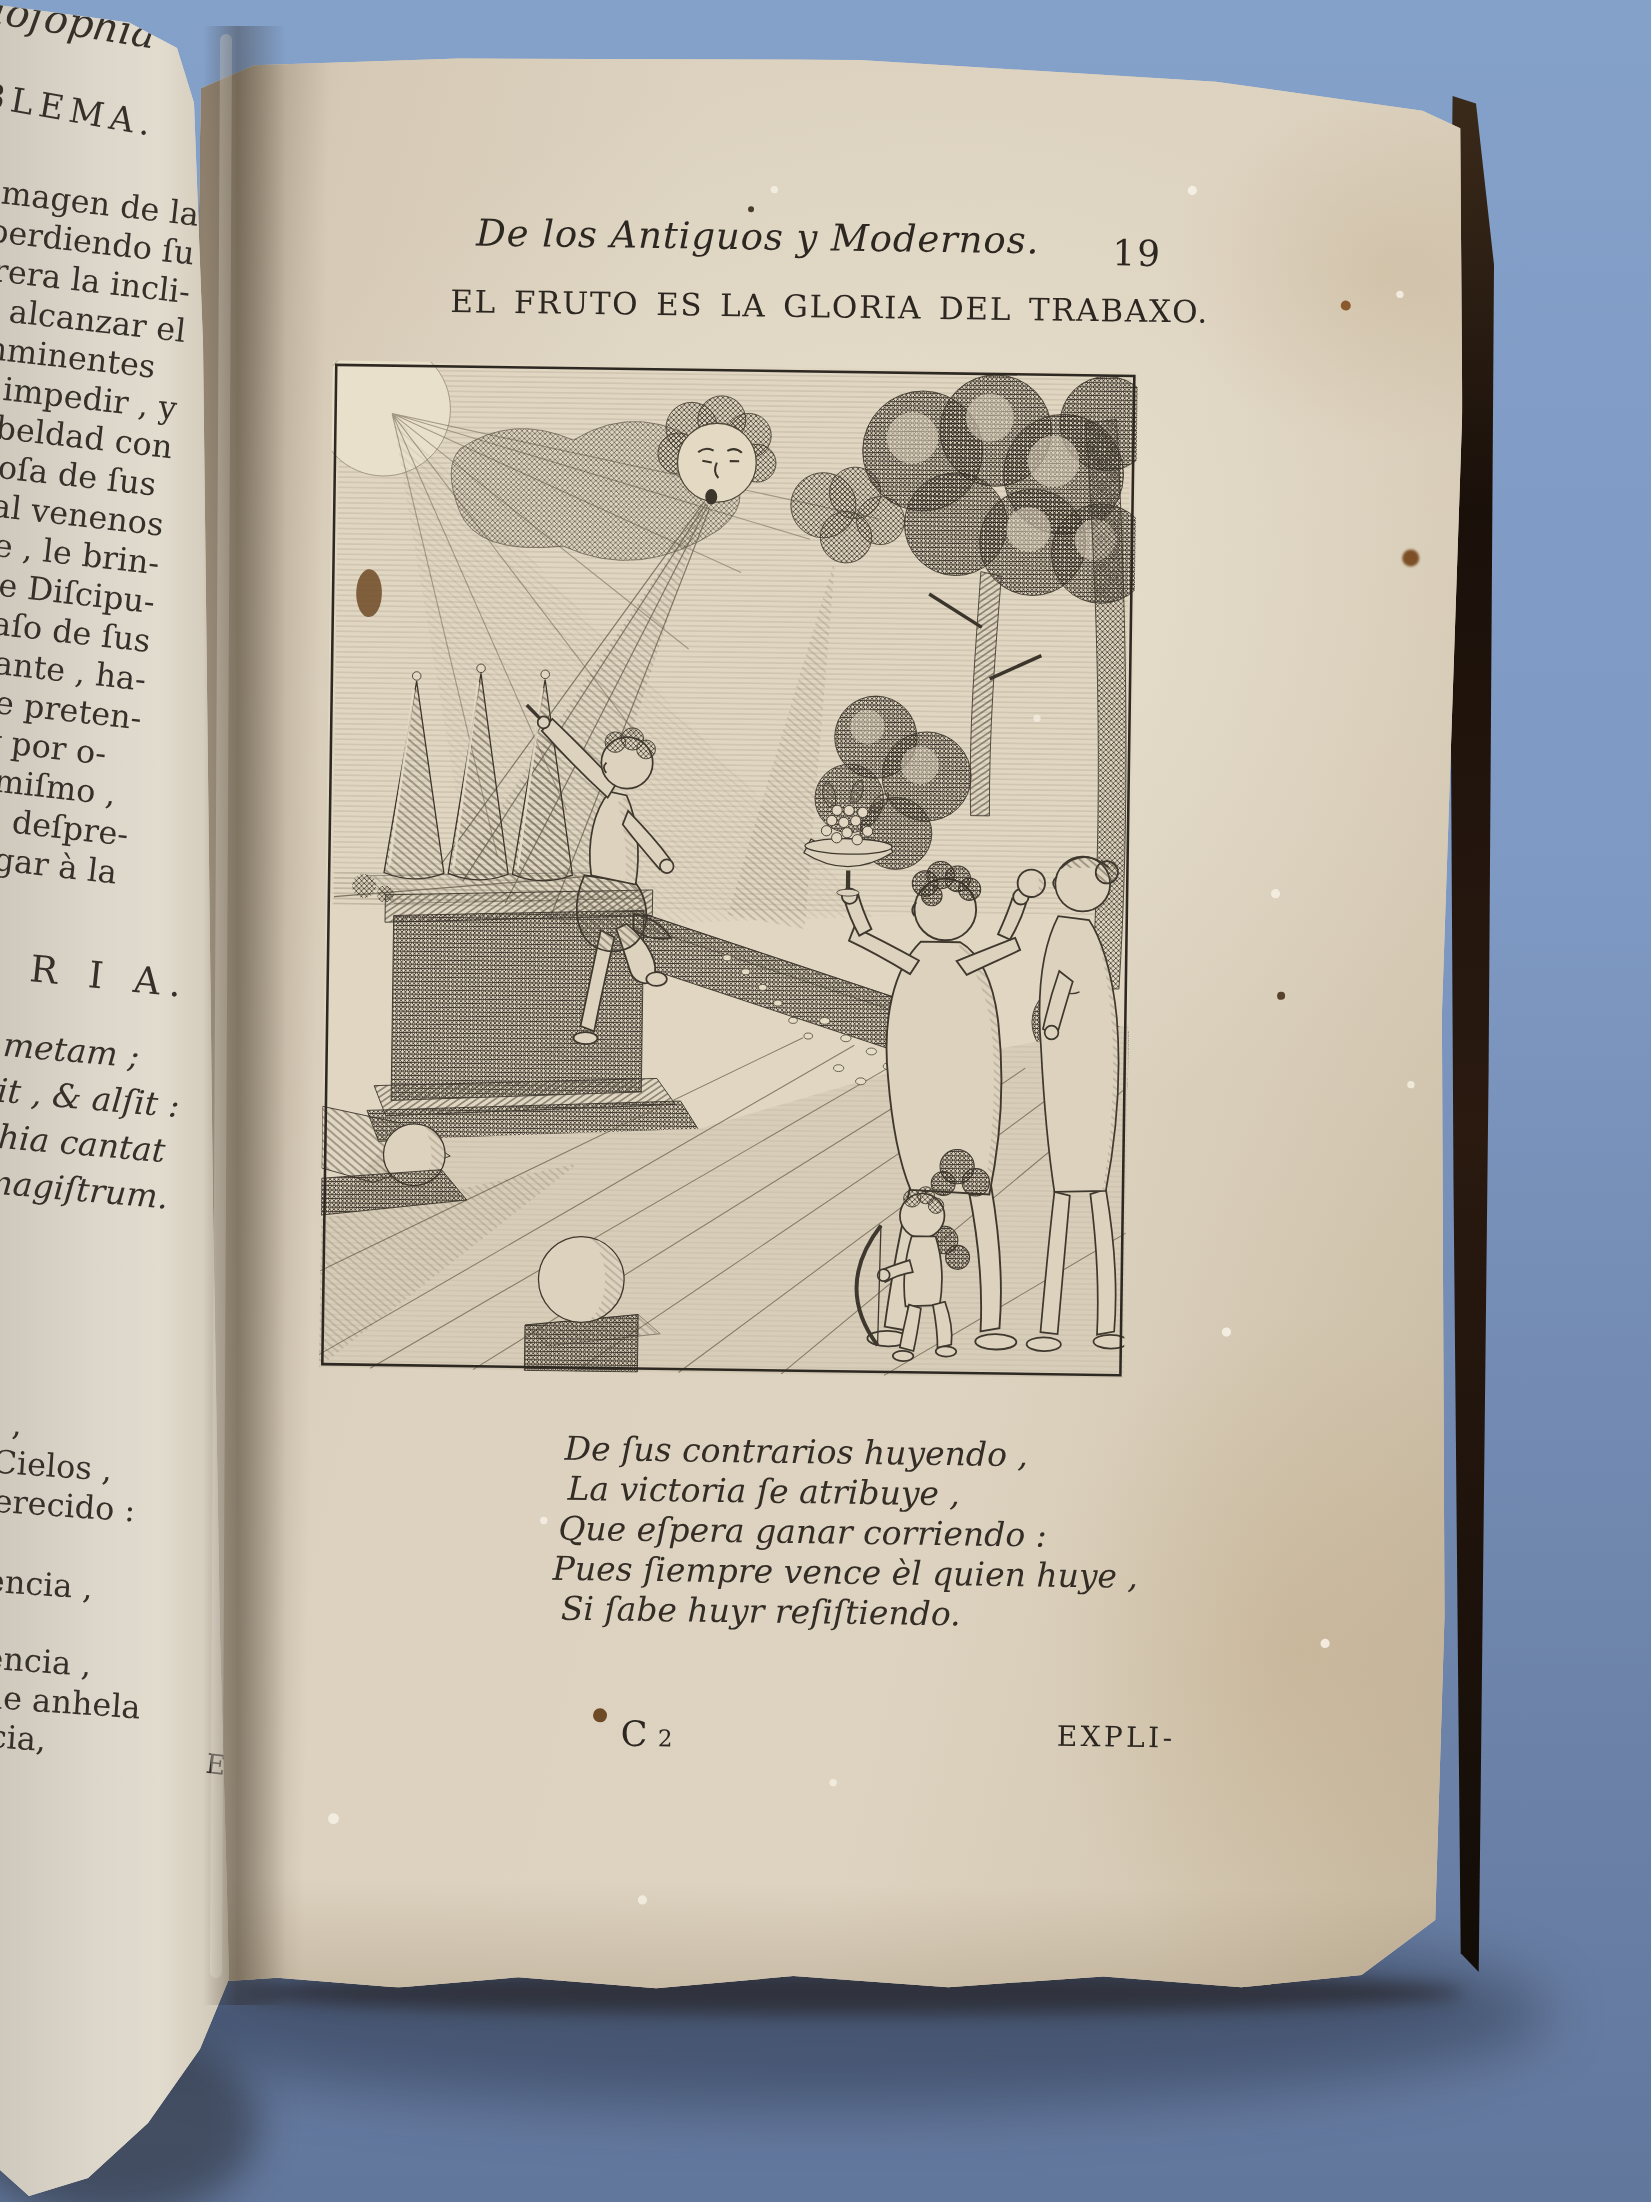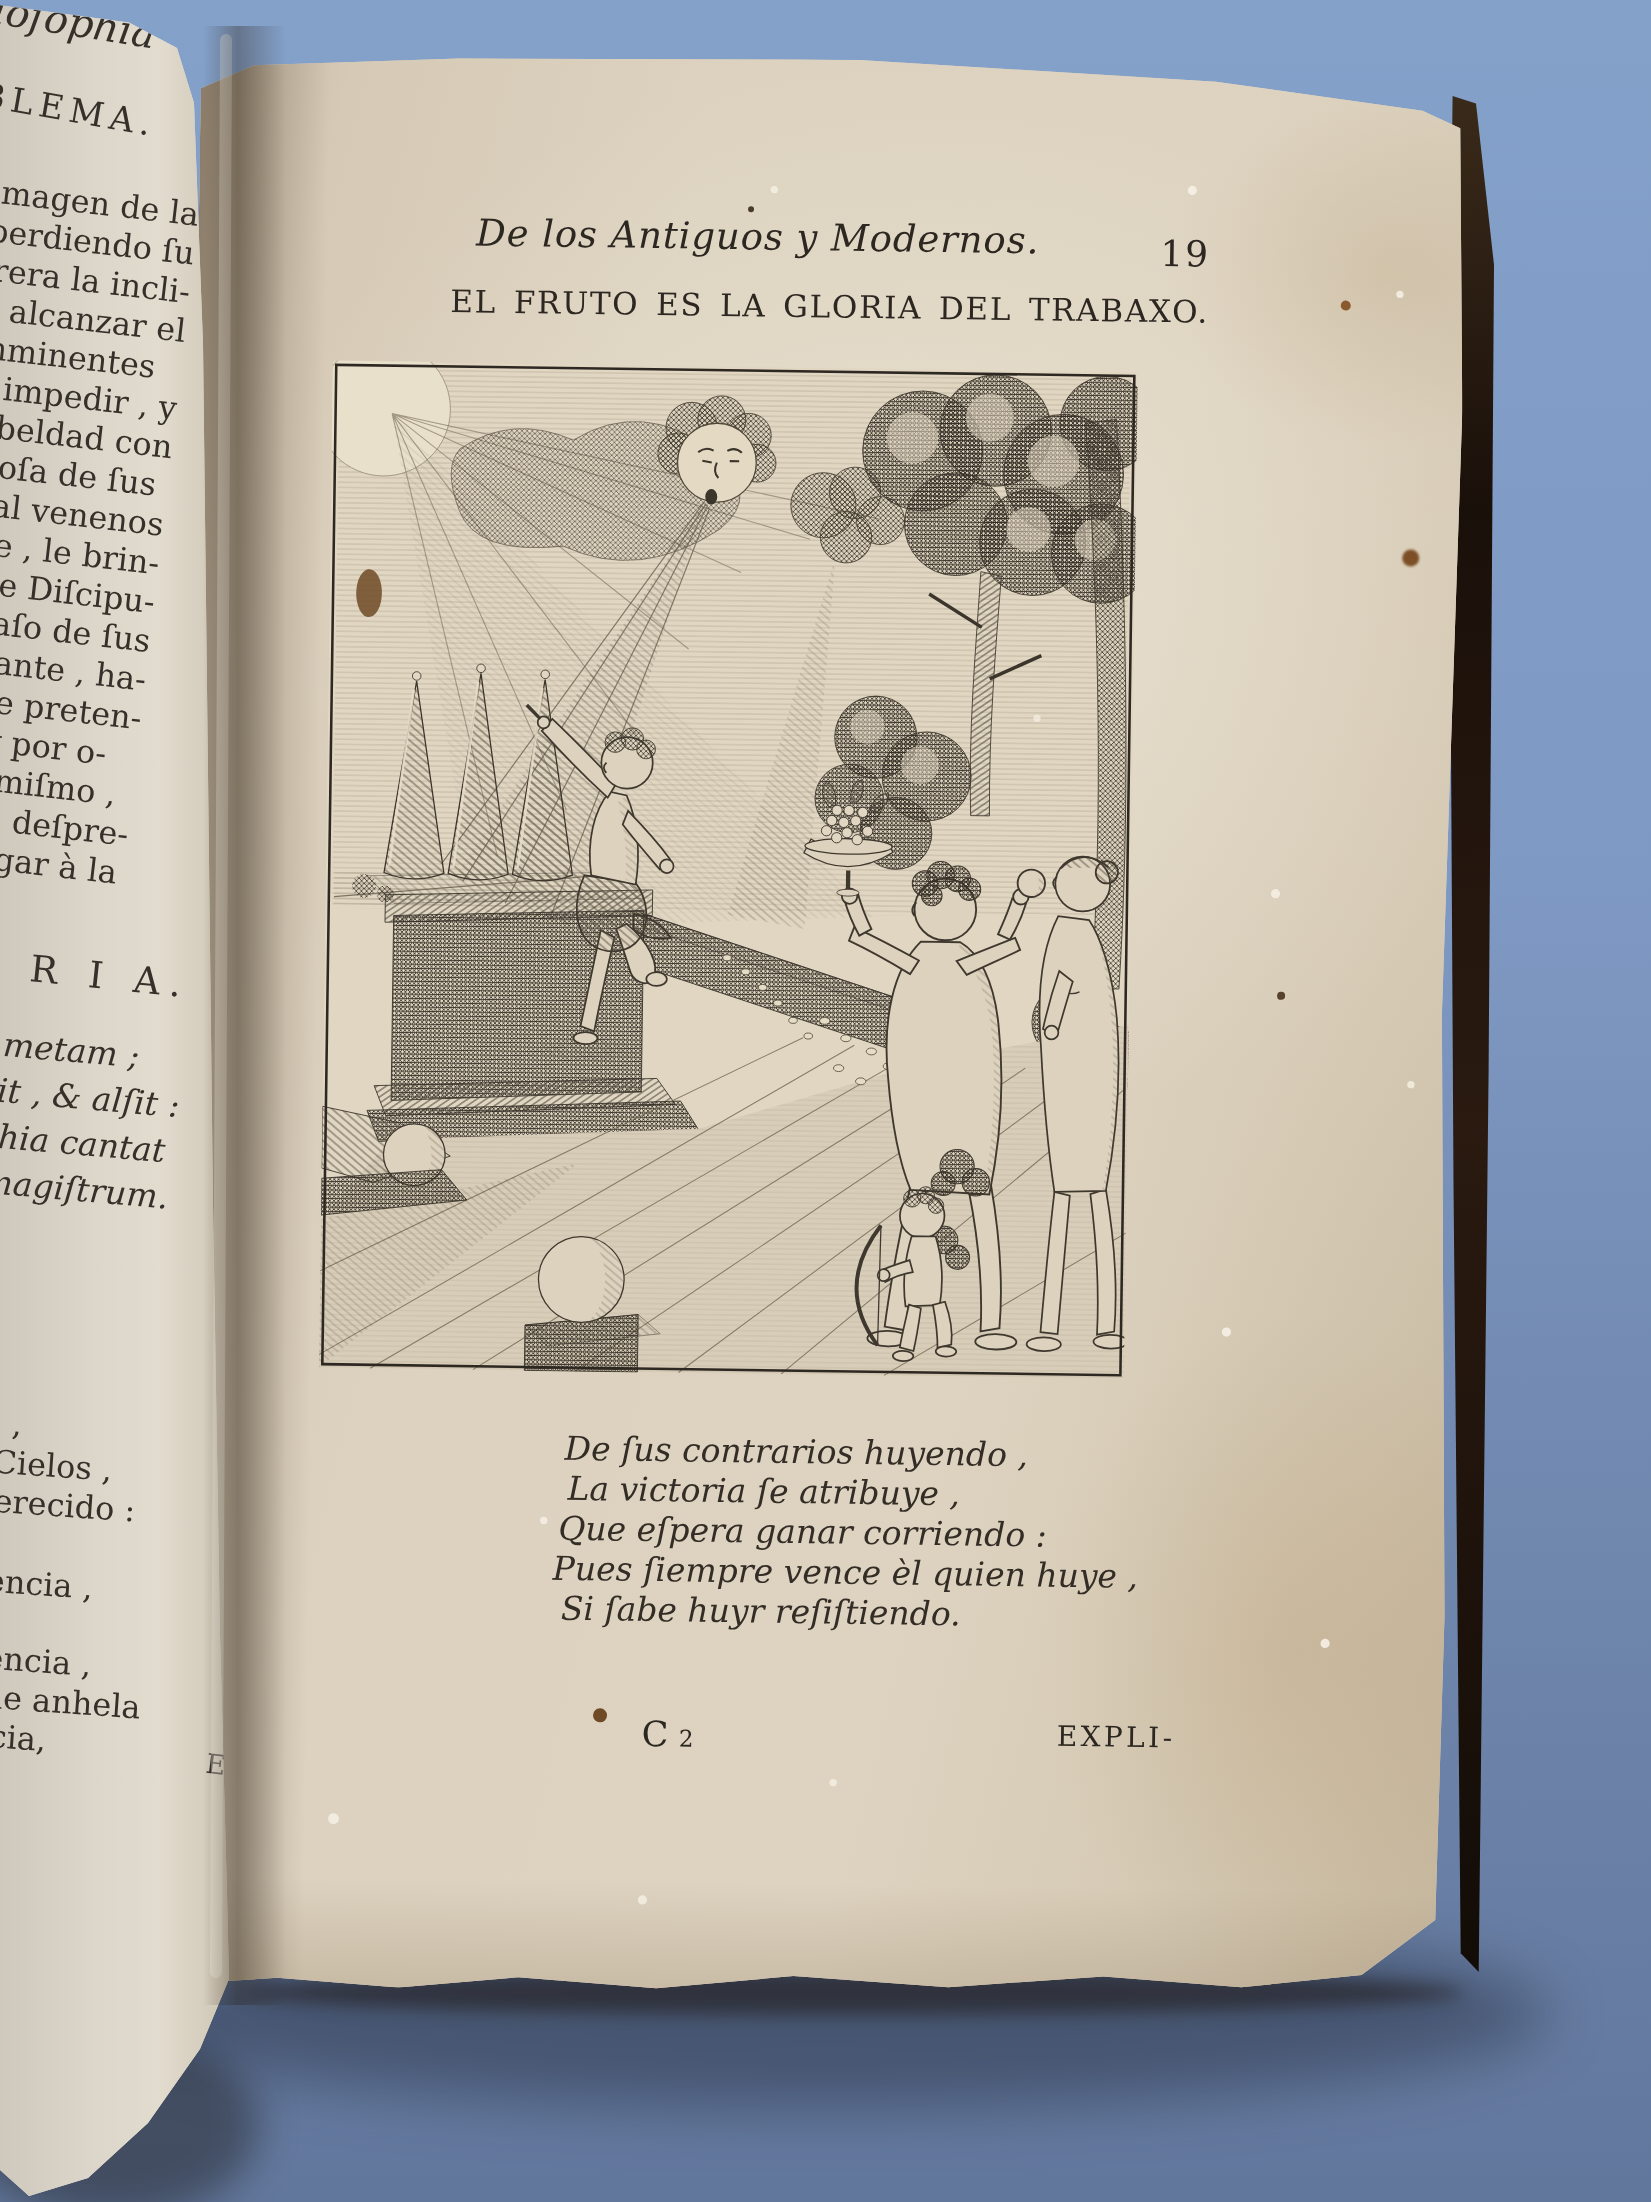--- a/index.html
+++ b/index.html
@@ -28,27 +28,27 @@
       1187px 1908px,1067px 1922px,929px 1913px,774px 1926px,619px 1917px,482px 1931px,
       344px 1922px,224px 1934px,103px 1926px,36px 1931px,6.9px 1915px,0px 1884px);
     z-index:4;}
   #rp-bottom-shade{left:0;top:1824px;width:1277px;height:120px;
     background:linear-gradient(180deg,rgba(120,95,65,0),rgba(120,95,65,.22));}
   #under-shadow{left:241px;top:1970px;width:1222px;height:45px;border-radius:50%;
     background:rgba(25,16,9,.5);filter:blur(8.6px);z-index:3;}
   .rp-text{color:#2d2721;}
   #running-header{left:258px;top:157px;width:602px;text-align:center;
     font-style:italic;font-size:37px;letter-spacing:0.9px;}
-  #page-number{left:914px;top:169px;font-size:36px;letter-spacing:1.7px;margin-left:48px;}
+  #page-number{left:914px;top:169px;font-size:36px;letter-spacing:1.7px;}
   #emblem-title{left:120px;top:229px;width:1024px;text-align:center;
     font-size:31px;letter-spacing:1.7px;word-spacing:5.2px;}
   #engraving{left:136px;top:308px;width:805px;height:1008px;}
   #poem{left:383px;top:1373px;font-style:italic;font-size:33px;line-height:40px;color:#332d26;}
   .poem-line{white-space:nowrap;}
-  #signature{left:464px;top:1657px;font-size:35px;}
+  #signature{left:443px;top:1657px;font-size:35px;}
   #signature .sig-num{font-size:23px;margin-left:10.3px;}
   #rp-catchword{left:879px;top:1657px;font-size:28px;letter-spacing:3.4px;}
   
   .spot{border-radius:50%;}
   #stain-tr{left:964px;top:34px;width:447px;height:344px;border-radius:50%;
     background:radial-gradient(closest-side,rgba(168,130,85,.16),rgba(168,130,85,0));}
   #stain-br{left:860px;top:1248px;width:516px;height:671px;border-radius:50%;
     background:radial-gradient(closest-side,rgba(172,136,90,.2),rgba(172,136,90,0));}
   #gutter-tone{left:0;top:0;width:129px;height:1941px;
     background:linear-gradient(90deg,rgba(58,42,24,.42),rgba(58,42,24,0));}

